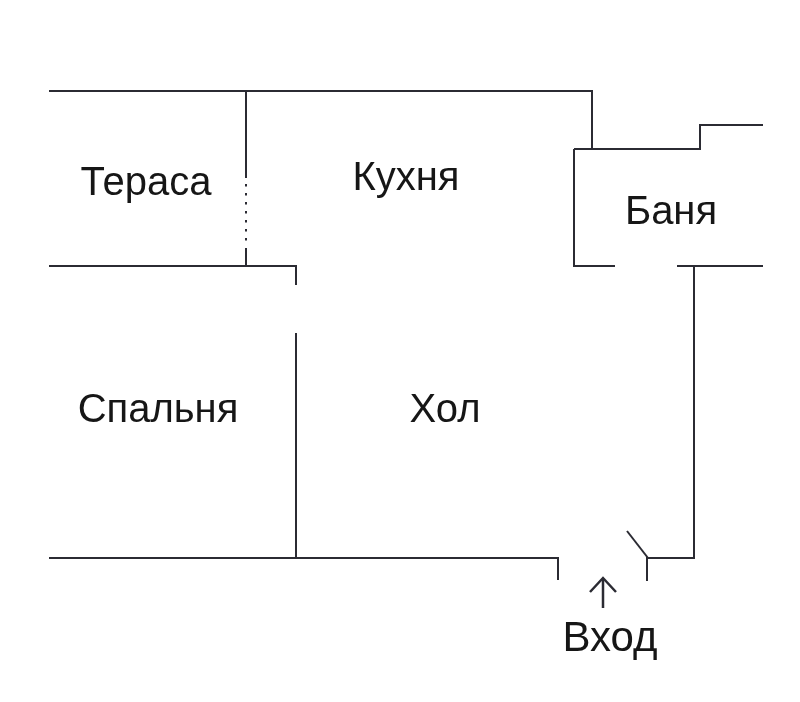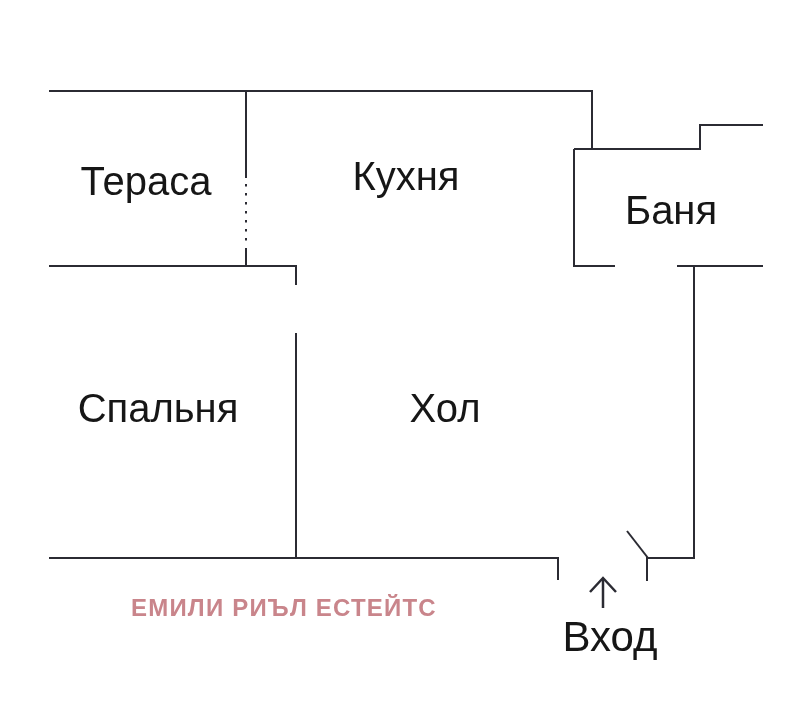--- a/index.html
+++ b/index.html
@@ -83,15 +83,14 @@
     </g>
 
     <text class="room-label" x="146" y="195">Тераса</text>
     <text class="room-label" x="406" y="190">Кухня</text>
     <text class="room-label" x="671" y="224">Баня</text>
     <text class="room-label" x="158" y="422">Спальня</text>
     <text class="room-label" x="445" y="422">Хол</text>
     <text class="entrance-label" x="610" y="651">Вход</text>
   </svg>
 
-  <div class="watermark">ЕМИЛИ РИЪЛ ЕСТЕЙТС</div>
 
 </div>
 
 </body></html>

